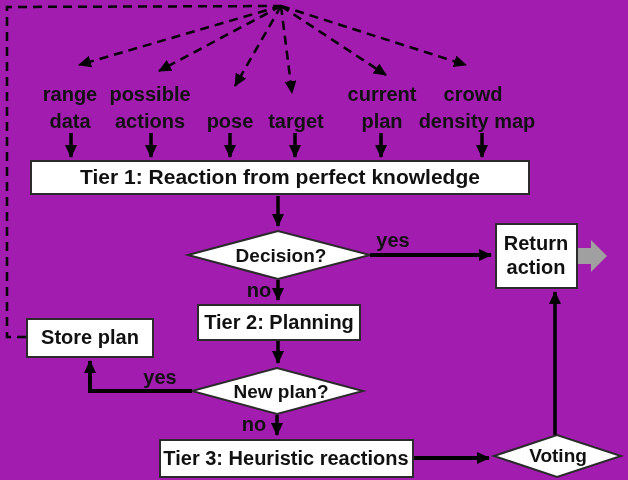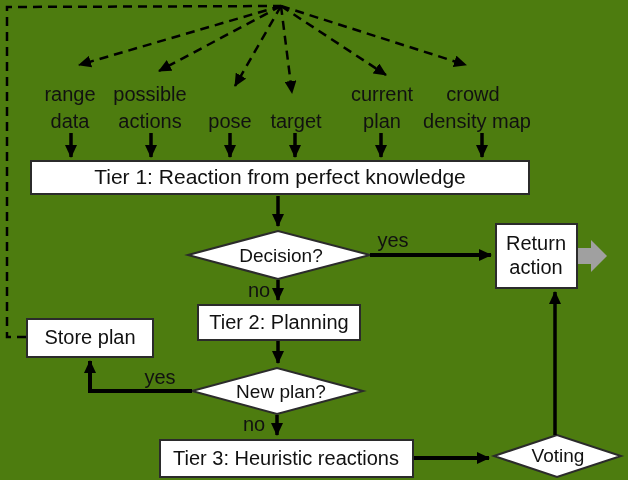--- a/index.html
+++ b/index.html
@@ -1,22 +1,23 @@
 <!DOCTYPE html>
 <html><head>
 <meta charset="utf-8">
 <style>
   html, body { margin: 0; padding: 0; background: #ffffff; }
   .stage {
     position: relative;
     width: 628px;
     height: 480px;
-    background: #4d7c0f;
+    background: #a21caf;
     font-family: "Liberation Sans", "DejaVu Sans", sans-serif;
     overflow: hidden;
+    font-weight: bold;
   }
   svg { display: block; }
   text {
     fill: #111111;
     font-family: "Liberation Sans", "DejaVu Sans", sans-serif;
   }
   .lbl   { font-size: 20px; }
   .boxlbl{ font-size: 20px; }
   .t1lbl { font-size: 21px; }
   .dialbl{ font-size: 19px; }

